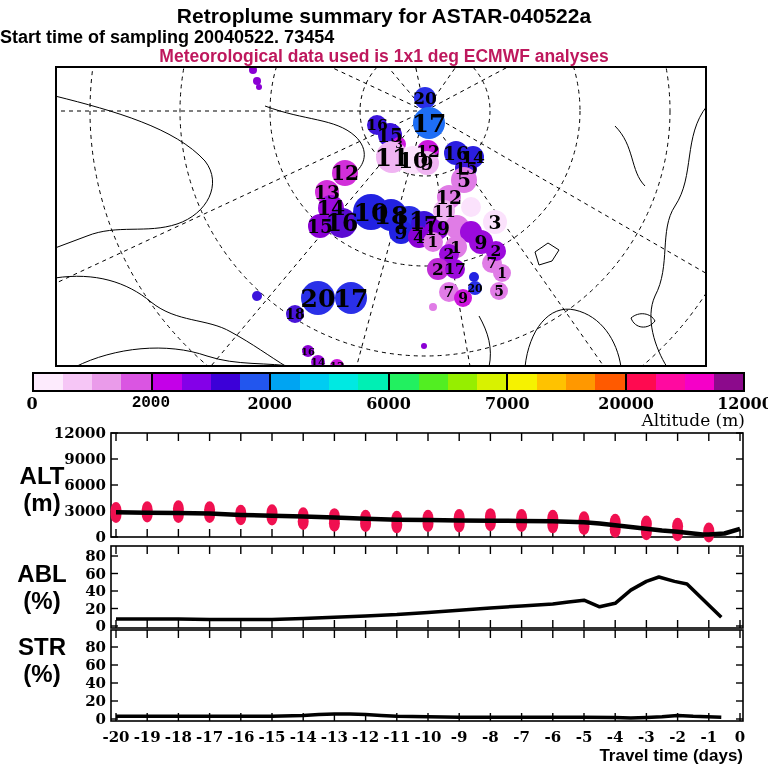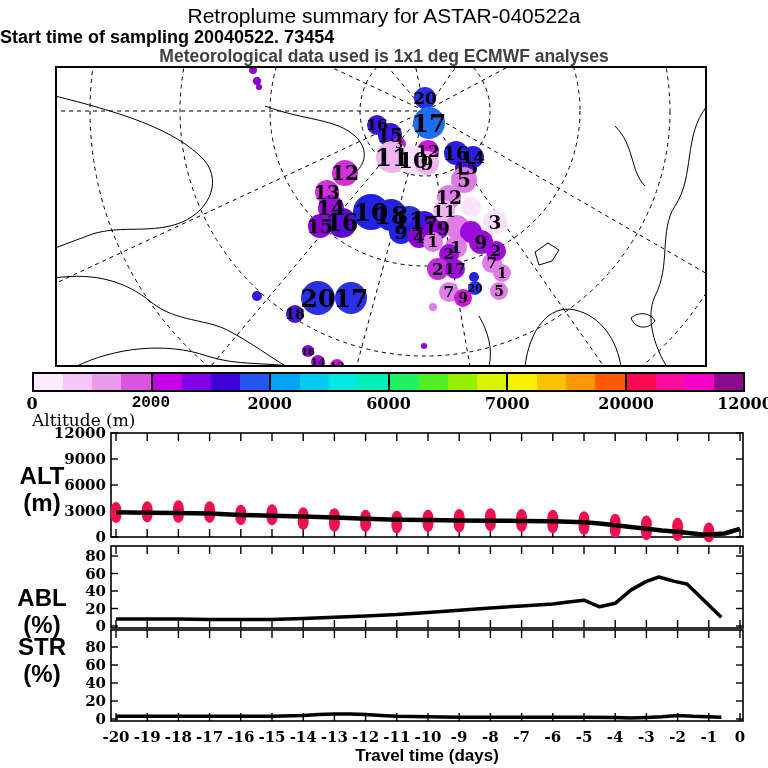--- a/index.html
+++ b/index.html
@@ -1,37 +1,37 @@
 <!DOCTYPE html>
 <html><head>
 <meta charset="utf-8">
 <style>
   html,body{margin:0;padding:0;background:#fff;}
   .page{position:relative;width:768px;height:768px;background:#fff;overflow:hidden;
         font-family:"Liberation Sans",sans-serif;}
   .t1{position:absolute;left:0;right:0;top:4px;text-align:center;
-      font-size:21px;font-weight:normal;color:#000;letter-spacing:0px;}
-  .t2{position:absolute;left:0;right:0;top:27px;display:flex;justify-content:flex-start;gap:46px;
-      font-size:18px;font-weight:bold;color:#000;white-space:nowrap;}
+      font-size:21px;font-weight:bold;color:#000;letter-spacing:0px;}
+  .t2{position:absolute;left:0;right:0;top:27px;display:flex;justify-content:flex-end;gap:46px;
+      font-size:18px;font-weight:bold;color:#000;white-space:nowrap;flex-direction:column;}
   .t3{position:absolute;left:0;right:0;top:46px;text-align:center;
-      font-size:17.5px;font-weight:bold;color:#404040;}
+      font-size:17.5px;font-weight:bold;color:#be185d;}
   #map-svg{position:absolute;left:55px;top:66px;}
   .cbar{position:absolute;left:32px;top:372px;width:713px;height:20px;
         border:2px solid #000;display:flex;box-sizing:border-box;}
   .cbar .seg{flex:1 1 0;}
   .cbar .seg.div4{border-left:2px solid #000;}
   .cbar-labels{position:absolute;left:32px;top:394px;width:713px;height:20px;}
   .cbar-labels span{position:absolute;transform:translateX(-50%);
         font-family:"DejaVu Serif",serif;font-weight:bold;font-size:16px;color:#000;white-space:nowrap;}
-  .cbar-title{position:absolute;left:32px;top:410px;width:713px;text-align:left;
+  .cbar-title{position:absolute;left:32px;top:410px;width:713px;text-align:right;
         font-family:"DejaVu Serif",serif;font-size:17px;color:#000;}
   #panels-svg{position:absolute;left:0;top:0;}
   .plabel{position:absolute;left:0;width:84px;text-align:center;color:#000;
           font-weight:bold;font-size:24px;line-height:27px;}
-  .xlabel{position:absolute;left:111px;width:632px;top:746px;text-align:center;
+  .xlabel{position:absolute;left:111px;width:632px;top:746px;text-align:right;
           font-weight:bold;font-size:17px;color:#000;}
 </style>
 </head>
 <body>
 
 <div class="page">
 
   <div class="t1">Retroplume summary for ASTAR-040522a</div>
   <div class="t2">
     <span>Start time of sampling 20040522. 73454</span>
@@ -461,21 +461,21 @@
         <text x="677.6" y="742" text-anchor="middle" fill="#000" font-family="DejaVu Serif,serif" font-weight="bold" font-size="15">-2</text>
         <text x="708.8" y="742" text-anchor="middle" fill="#000" font-family="DejaVu Serif,serif" font-weight="bold" font-size="15">-1</text>
         <text x="740" y="742" text-anchor="middle" fill="#000" font-family="DejaVu Serif,serif" font-weight="bold" font-size="15">0</text>
       </g>
     </svg>
 
   <div class="plabel" style="top:462px">
     <div>ALT</div>
     <div>(m)</div>
   </div>
-  <div class="plabel" style="top:584px">
+  <div class="plabel" style="top:560px">
     <div>ABL</div>
     <div>(%)</div>
   </div>
   <div class="plabel" style="top:633px">
     <div>STR</div>
     <div>(%)</div>
   </div>
   <div class="xlabel">Travel time (days)</div>
 
 </div>

